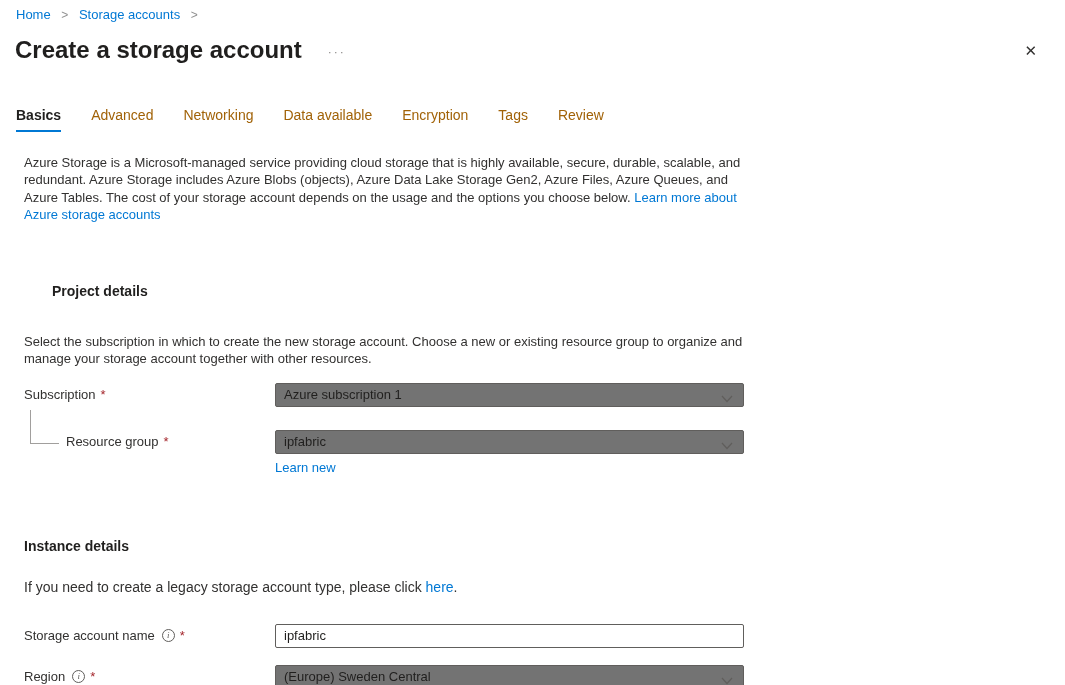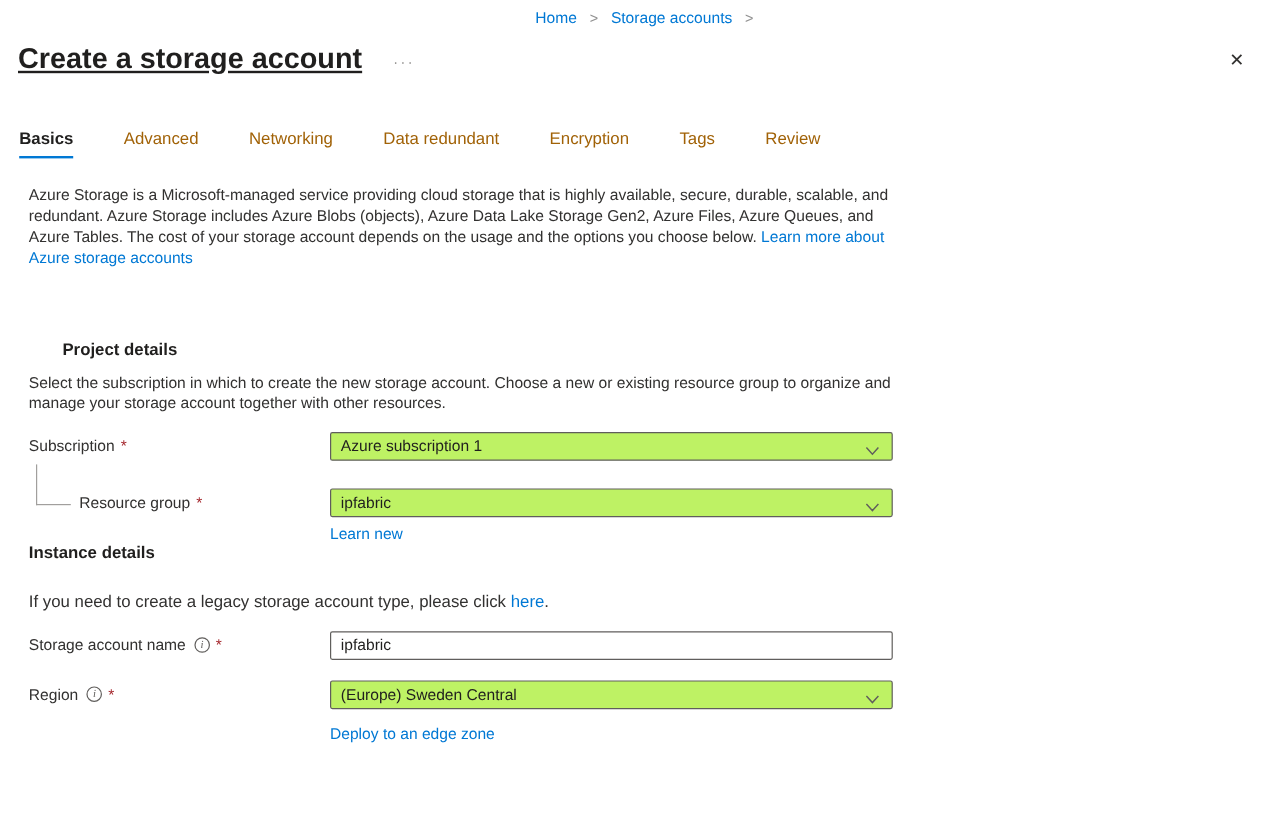--- a/index.html
+++ b/index.html
@@ -7,78 +7,78 @@
   body {
     width: 1065px; height: 685px;
     background: #ffffff;
     font-family: "Liberation Sans", sans-serif;
     color: #323130;
     overflow: hidden;
   }
   .page { width: 1065px; height: 685px; position: relative; }
 
   
-  .breadcrumb { padding: 7px 0 0 16px; font-size: 13px; line-height: 15px; text-align: center; }
+  .breadcrumb { padding: 7px 0 0 16px; font-size: 13px; line-height: 15px; }
   .breadcrumb a { color: #0078d4; text-decoration: none; cursor: pointer; }
   .crumb-sep { color: #919191; margin: 0 7px; font-size: 12px; }
 
   
   .title-row { display: flex; align-items: center; margin: 12px 24px 0 15px; height: 30px; }
-  .page-title { font-size: 24px; font-weight: 700; color: #201f1e; margin: 0; line-height: 30px; text-decoration: underline; }
+  .page-title { font-size: 24px; font-weight: 700; color: #201f1e; margin: 0; line-height: 30px; }
   .title-more { color: #8a8886; font-size: 12px; letter-spacing: 2px; margin-left: 26px; margin-top: 4px; cursor: pointer; }
   .close-btn { margin-left: auto; color: #323130; font-size: 15px; line-height: 15px; cursor: pointer; padding: 2px 4px; }
 
   
-  .tabs { display: flex; margin: 42px 0 0 16px; gap: 12px; }
+  .tabs { display: flex; margin: 42px 0 0 16px; }
   .tab { font-size: 14px; color: #a16207; margin-right: 30px; padding-bottom: 7px; border-bottom: 2px solid transparent; cursor: pointer; line-height: 16px; }
   .tab.active { font-weight: 700; color: #201f1e; border-bottom-color: #0078d4; }
 
   
   .content { padding: 22px 0 0 24px; }
   .intro { font-size: 13px; line-height: 17.3px; max-width: 722px; margin: 0; color: #323130; }
   .link { color: #0078d4; text-decoration: none; cursor: pointer; }
 
   .section-heading { font-size: 14px; font-weight: 700; color: #201f1e; margin: 0; line-height: 16px; }
   .section-heading.project { margin-top: 60px; padding-left: 28px; }
-  .section-heading.instance { }
-  .section-desc { font-size: 13px; line-height: 17.3px; max-width: 722px; margin: 11px 0 0 0; }
+  .section-heading.instance { margin-top: 63px; }
+  .section-desc { font-size: 13px; line-height: 17.3px; max-width: 722px; margin: 34px 0 0 0; }
   .legacy-line { font-size: 14px; line-height: 14px; margin: 26px 0 0 0; }
 
   
   .field-row { display: flex; align-items: center; }
   .field-label { width: 251px; font-size: 13px; color: #323130; display: flex; align-items: center; }
   .req { color: #a4262c; margin-left: 5px; }
   .info-icon {
     display: inline-flex; align-items: center; justify-content: center;
     width: 13px; height: 13px; border: 1px solid #605e5c; border-radius: 50%;
     font-size: 9px; color: #605e5c; margin-left: 7px; cursor: pointer;
     font-family: "Liberation Serif", serif; font-style: italic; line-height: 1;
   }
   .field-input { width: 469px; }
   .dropdown {
     position: relative; height: 24px; border: 1px solid #605e5c; border-radius: 2px;
     display: flex; align-items: center; padding: 0 30px 0 8px;
-    font-size: 13px; color: #201f1e; background: #bef264; cursor: pointer;
+    font-size: 13px; color: #201f1e; background: #737373; cursor: pointer;
   }
   .dropdown .chevron { position: absolute; right: 10px; top: 7px; }
   .text-input {
     width: 100%; height: 24px; border: 1px solid #605e5c; border-radius: 2px;
     padding: 0 8px; font-size: 13px; font-family: inherit; color: #201f1e; background: #fff;
   }
 
   .project-fields { position: relative; margin-top: 15px; }
   .connector {
     position: absolute; left: 6px; top: 27px; width: 29px; height: 34px;
     border-left: 1px solid #a19f9d; border-bottom: 1px solid #a19f9d;
   }
   .row-resource-group { margin-top: 23px; }
   .row-resource-group .field-label { padding-left: 42px; width: 251px; }
   .sub-link-row { margin: 6px 0 0 251px; font-size: 13px; line-height: 15px; }
 
-  .row-storage-name { margin-top: 18px; }
+  .row-storage-name { margin-top: 30px; }
   .row-region { margin-top: 17px; align-items: center; }
   .deploy-link-row { margin: 13px 0 0 251px; font-size: 13px; line-height: 15px; }
 </style>
 </head>
 <body>
 
 <div class="page">
 
   <div class="breadcrumb">
     <a>Home</a>
@@ -90,21 +90,21 @@
   <div class="title-row">
     <h1 class="page-title">Create a storage account</h1>
     <span class="title-more">···</span>
     <span class="close-btn">✕</span>
   </div>
 
   <div class="tabs">
     <div class="tab active">Basics</div>
     <div class="tab">Advanced</div>
     <div class="tab">Networking</div>
-    <div class="tab">Data redundant</div>
+    <div class="tab">Data available</div>
     <div class="tab">Encryption</div>
     <div class="tab">Tags</div>
     <div class="tab">Review</div>
   </div>
 
   <div class="content">
 
     <p class="intro"><span>Azure Storage is a Microsoft-managed service providing cloud storage that is highly available, secure, durable, scalable, and redundant. Azure Storage includes Azure Blobs (objects), Azure Data Lake Storage Gen2, Azure Files, Azure Queues, and Azure Tables. The cost of your storage account depends on the usage and the options you choose below. </span><a class="link">Learn more about Azure storage accounts</a></p>
 
     <h2 class="section-heading project">Project details</h2>

